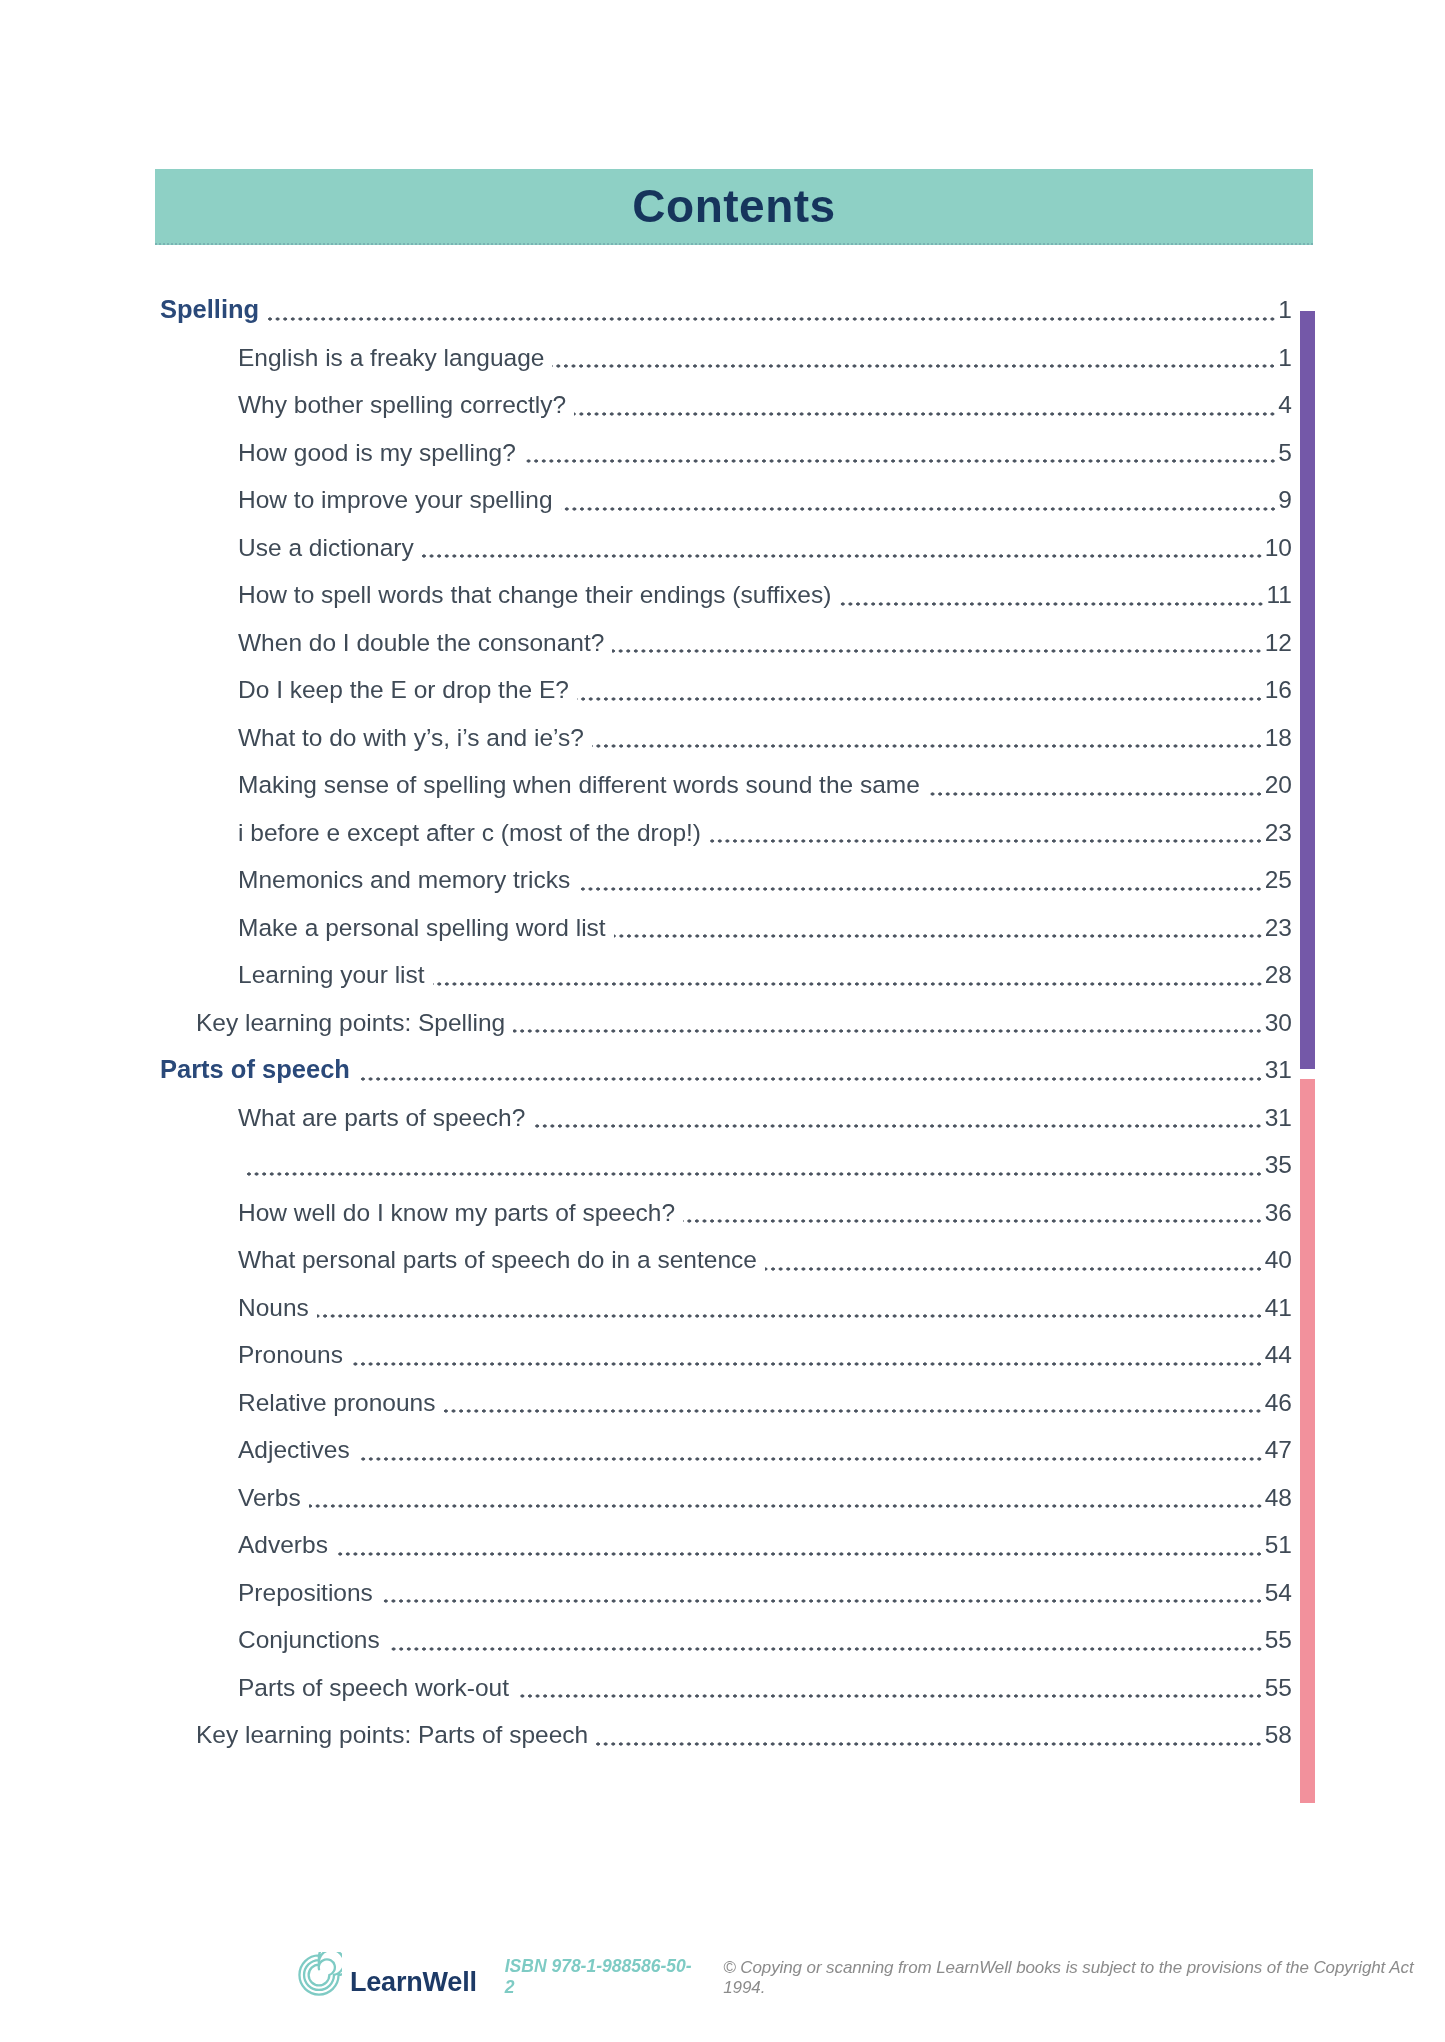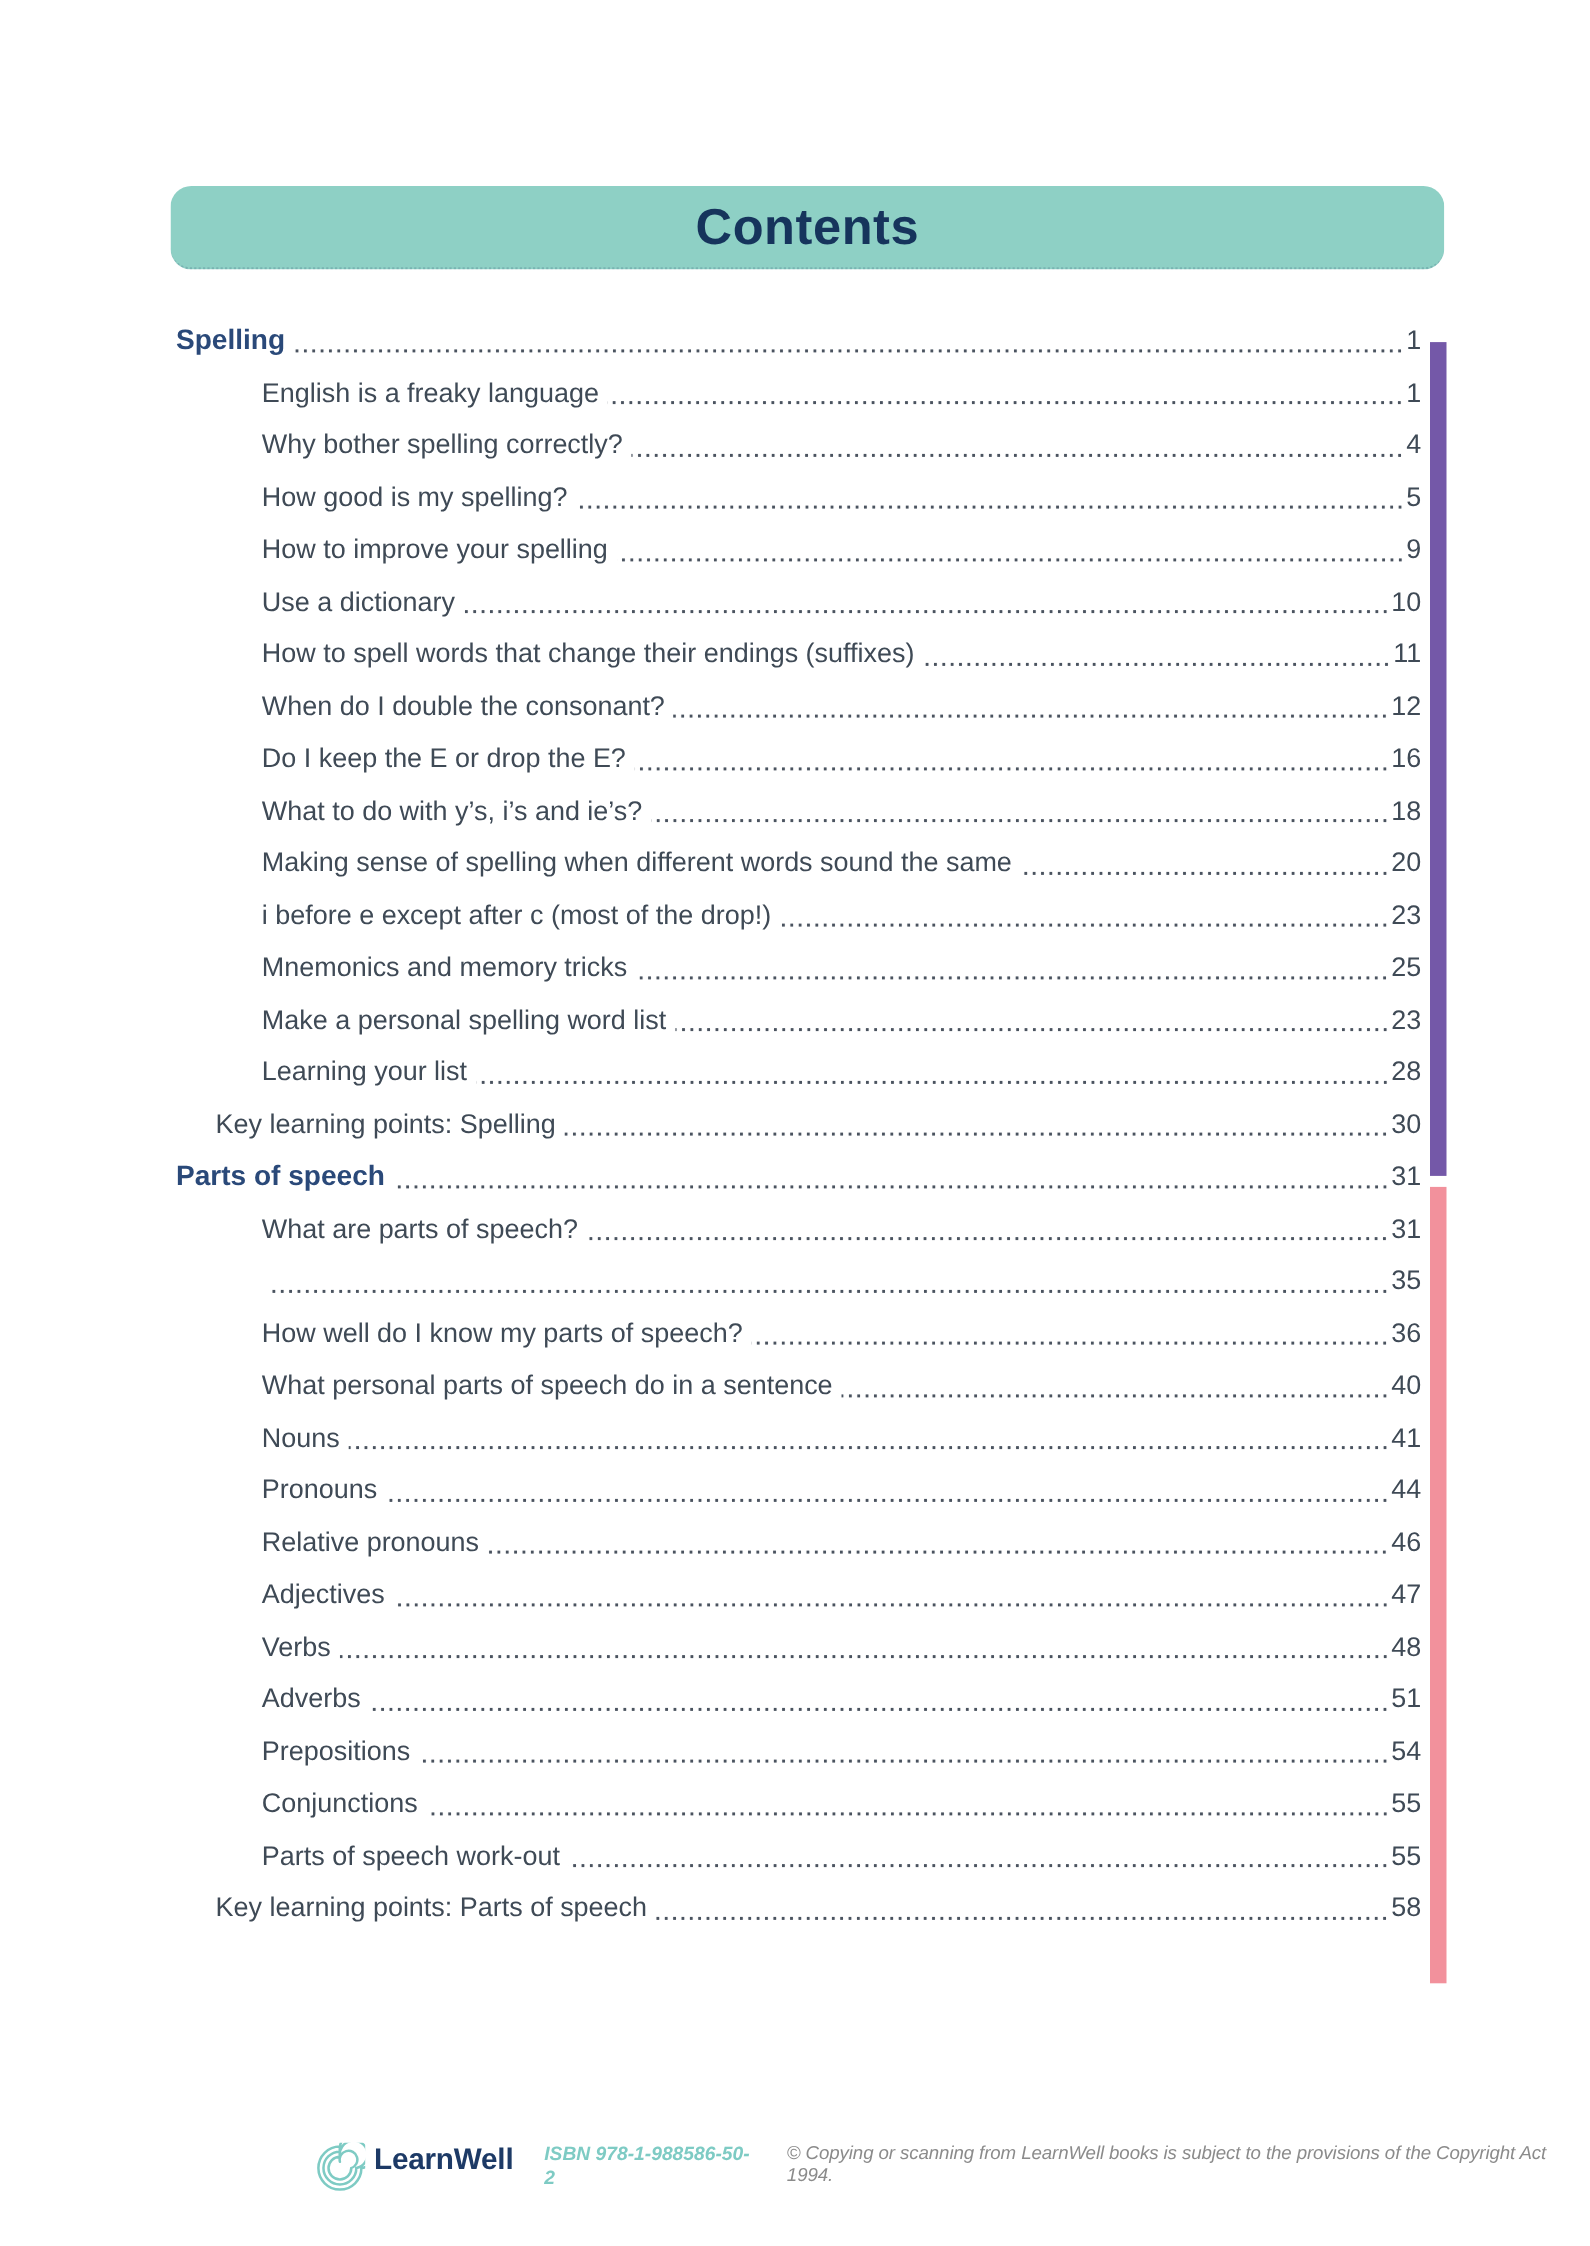--- a/index.html
+++ b/index.html
@@ -3,21 +3,21 @@
 <meta charset="utf-8">
 <style>
   html,body{margin:0;padding:0;background:#fff;}
   .page{
     position:relative;width:1445px;height:2042px;background:#ffffff;
     font-family:"Liberation Sans","DejaVu Sans",sans-serif;overflow:hidden;
   }
   .header-bar{
     position:absolute;left:155px;top:169px;width:1158px;height:76px;
     background:var(--header_bar);display:flex;align-items:center;justify-content:center;
-    border-bottom:2px dotted rgba(23,52,92,.18);box-sizing:border-box;border-radius:19px;
+    border-bottom:2px dotted rgba(23,52,92,.18);box-sizing:border-box;
   }
   .header-title{
     margin:0;font-size:46px;font-weight:bold;color:var(--title_text);letter-spacing:.5px;
   }
   .toc{position:absolute;left:160px;top:286px;width:1132px;}
   .row{
     display:flex;align-items:baseline;height:47.5px;font-size:24.5px;
     color:var(--body_text);line-height:47.5px;white-space:nowrap;
   }
   .row .label{white-space:nowrap;}
@@ -27,22 +27,22 @@
     background-size:7.6px 10px;background-repeat:repeat-x;background-position:right center;
   }
   .row .pagenum{white-space:nowrap;}
   .lvl-section .label{font-weight:bold;color:var(--section_text);font-size:25.5px;}
   .lvl-key{padding-left:36px;}
   .lvl-sub{padding-left:78px;}
   .section-bar{position:absolute;left:1300px;width:15px;}
   #bar-spelling{top:311px;height:758px;background:var(--spelling_bar);}
   #bar-parts{top:1079px;height:724px;background:var(--parts_bar);}
   .footer{
-    position:absolute;left:286px;top:1948px;height:50px;
-    display:flex;align-items:flex-start;
+    position:absolute;left:296px;top:1948px;height:50px;
+    display:flex;align-items:flex-end;
   }
   .logo{width:46px;height:46px;flex:0 0 auto;}
   .wordmark{font-size:27px;font-weight:600;color:var(--wordmark);margin-left:8px;letter-spacing:-.2px;}
   .isbn{font-style:italic;font-weight:600;color:var(--isbn_text);font-size:17.5px;margin-left:28px;}
   .copyright{font-style:italic;color:var(--copyright_text);font-size:17px;margin-left:26px;letter-spacing:-.1px;}
 </style>
 </head>
 <body>
 
 <div class="page">

